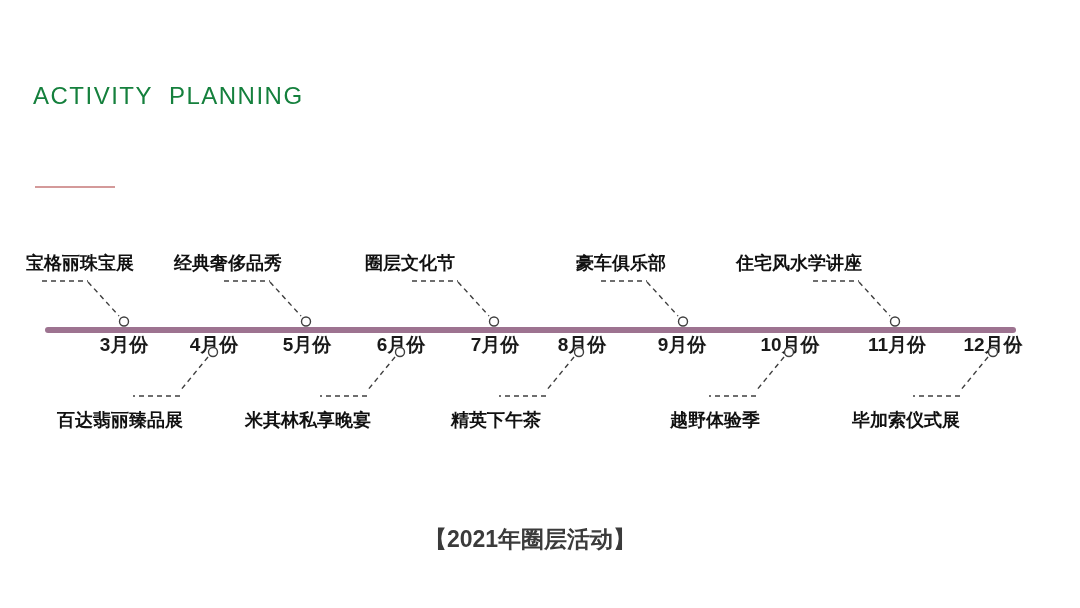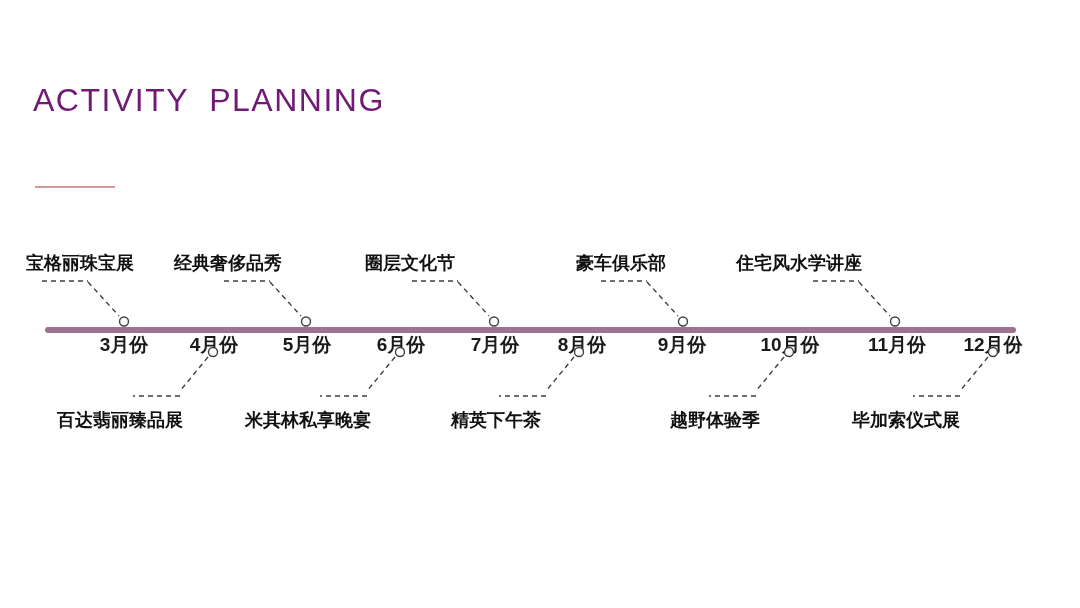--- a/index.html
+++ b/index.html
@@ -8,23 +8,23 @@
     width: 1080px;
     height: 608px;
     background: #ffffff;
     overflow: hidden;
     font-family: "Liberation Sans", "DejaVu Sans", sans-serif;
   }
   .title-en {
     position: absolute;
     left: 33px;
     top: 82px;
-    font-size: 32px;
+    font-size: 24px;
     letter-spacing: 1.5px;
-    color: #701a75;
+    color: #15803d;
     font-weight: 400;
     white-space: pre;
     margin: 0;
   }
   .title-zh {
     position: absolute;
     left: 33px;
     top: 117px;
     font-size: 31px;
     letter-spacing: 3px;
@@ -112,13 +112,14 @@
       <circle cx="789" cy="352" r="4.5" fill="#ffffff" stroke="#3f3f3f" stroke-width="1.4"></circle>
       <path d="M 784 357 L 756 391" stroke="#3f3f3f" stroke-width="1.4" stroke-dasharray="5 4" fill="none"></path>
       <path d="M 756 396 H 709" stroke="#3f3f3f" stroke-width="1.4" stroke-dasharray="5 4" fill="none"></path>
       <text x="715" y="426" text-anchor="middle" font-size="18" font-weight="700" fill="#111111">越野体验季</text>
       <circle cx="993" cy="352" r="4.5" fill="#ffffff" stroke="#3f3f3f" stroke-width="1.4"></circle>
       <path d="M 988 357 L 960 391" stroke="#3f3f3f" stroke-width="1.4" stroke-dasharray="5 4" fill="none"></path>
       <path d="M 960 396 H 913" stroke="#3f3f3f" stroke-width="1.4" stroke-dasharray="5 4" fill="none"></path>
       <text x="906" y="426" text-anchor="middle" font-size="18" font-weight="700" fill="#111111">毕加索仪式展</text>
     </svg>
 
+  <div class="caption">【2021年圈层活动】</div>
 </div>
 
 </body></html>

